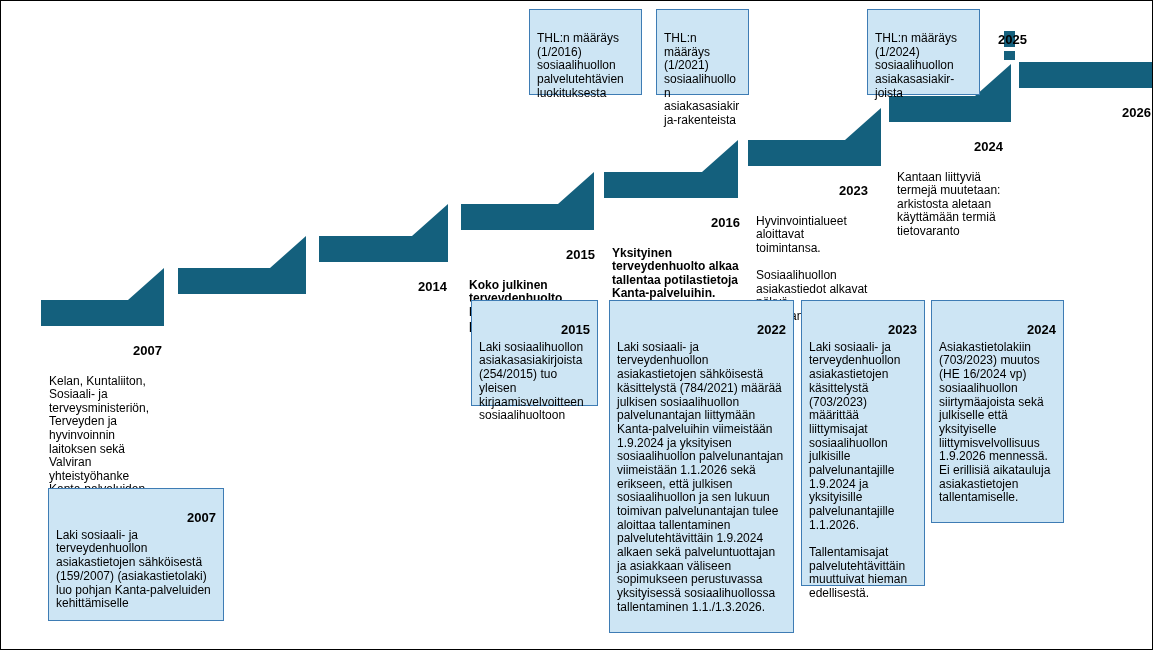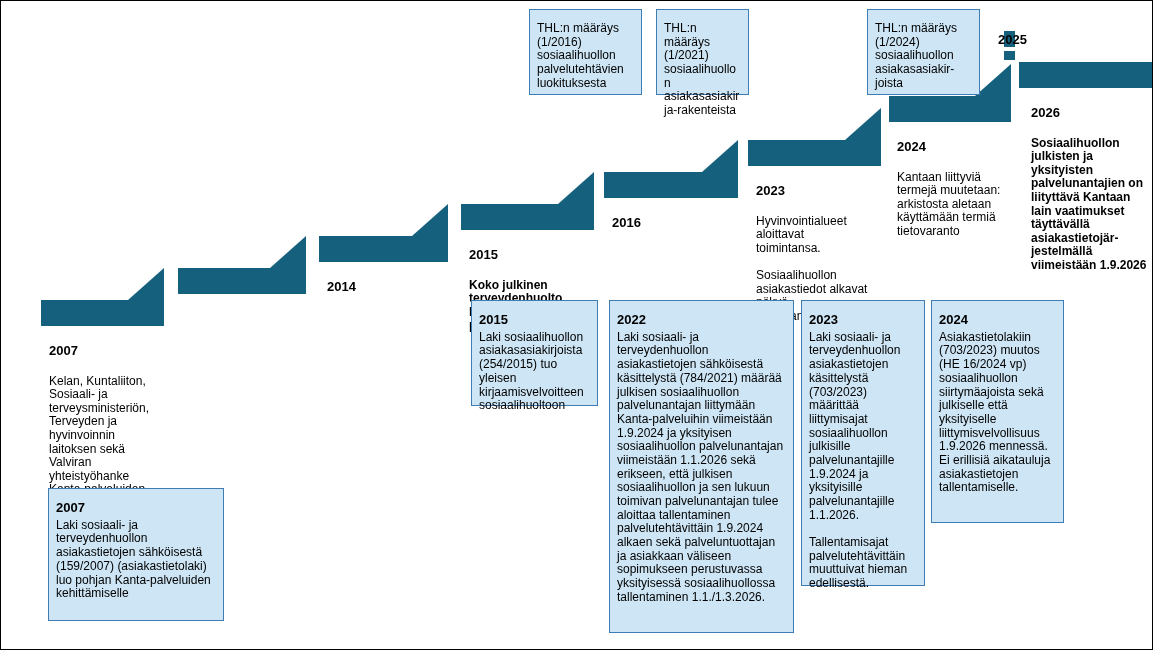--- a/index.html
+++ b/index.html
@@ -35,29 +35,30 @@
       position: absolute;
       font-size: 12px;
       line-height: 1.13;
       white-space: pre-line;
       overflow-wrap: break-word;
     }
     .year {
       font-weight: bold;
       font-size: 13px;
       margin-bottom: 3px;
+      text-align: right;
     }
     .desc { white-space: pre-line; }
     .bold { font-weight: bold; }
     .bluebox {
       position: absolute;
       background: var(--boxBg, #CDE5F4);
       border: 1.5px solid var(--boxBorder, #3E7CB4);
       box-sizing: border-box;
-      padding: 12px 7px;
+      padding: 22px 7px;
       font-size: 12px;
       line-height: 1.14;
       overflow-wrap: break-word;
     }
     .milestone-label {
       position: absolute;
       font-weight: bold;
       font-size: 13px;
       margin-top: 20px;
     }
@@ -94,34 +95,34 @@
   </div>
   <div class="steptext" style="left:326px;top:265px;width:120px">
     <div class="year">2014</div>
   </div>
   <div class="steptext" style="left:468px;top:233px;width:126px">
     <div class="year">2015</div>
     <div class="desc bold">Koko julkinen terveydenhuolto käyttää Kanta-palveluja</div>
   </div>
   <div class="steptext" style="left:611px;top:201px;width:128px">
     <div class="year">2016</div>
+    <div class="desc bold">Yksityinen terveydenhuolto alkaa tallentaa potilastietoja Kanta-palveluihin.</div>
   </div>
   <div class="steptext" style="left:755px;top:169px;width:112px">
     <div class="year">2023</div>
     <div class="desc">Hyvinvointialueet aloittavat toimintansa.
 
 Sosiaalihuollon asiakastiedot alkavat näkyä OmaKannassa.</div>
   </div>
   <div class="steptext" style="left:896px;top:125px;width:106px">
     <div class="year">2024</div>
     <div class="desc">Kantaan liittyviä termejä muutetaan: arkistosta aletaan käyttämään termiä tietovaranto</div>
   </div>
   <div class="steptext" style="left:1030px;top:91px;width:120px">
     <div class="year">2026</div>
-    <div class="desc bold">Sosiaalihuollon julkisten ja yksityisten palvelunantajien on liityttävä Kantaan lain vaatimukset täyttävällä asiakastietojär-jestelmällä viimeistään 1.9.2026</div>
   </div>
 
   <div class="bluebox" style="left:528px;top:8px;width:113px;height:86px">
     <div class="desc">THL:n määräys (1/2016) sosiaalihuollon palvelutehtävien luokituksesta</div>
   </div>
   <div class="bluebox" style="left:655px;top:8px;width:93px;height:86px">
     <div class="desc">THL:n määräys (1/2021) sosiaalihuollon asiakasasiakirja-rakenteista</div>
   </div>
   <div class="bluebox" style="left:866px;top:8px;width:113px;height:86px">
     <div class="desc">THL:n määräys (1/2024) sosiaalihuollon asiakasasiakir-joista</div>

